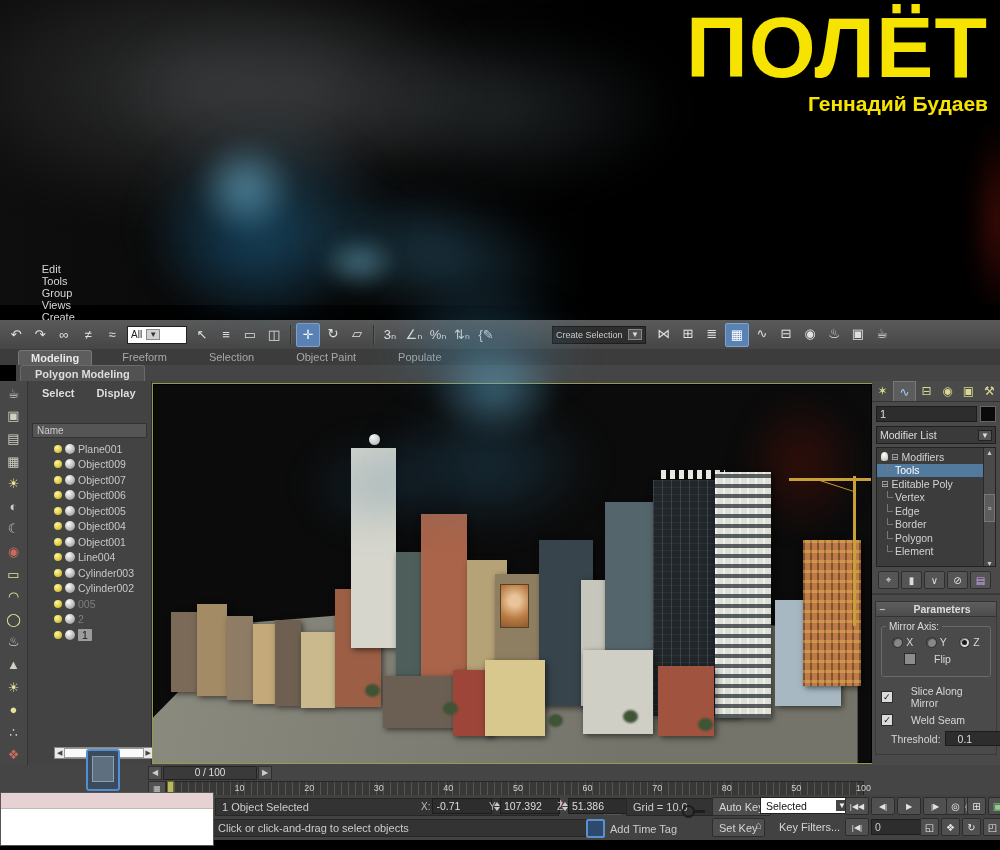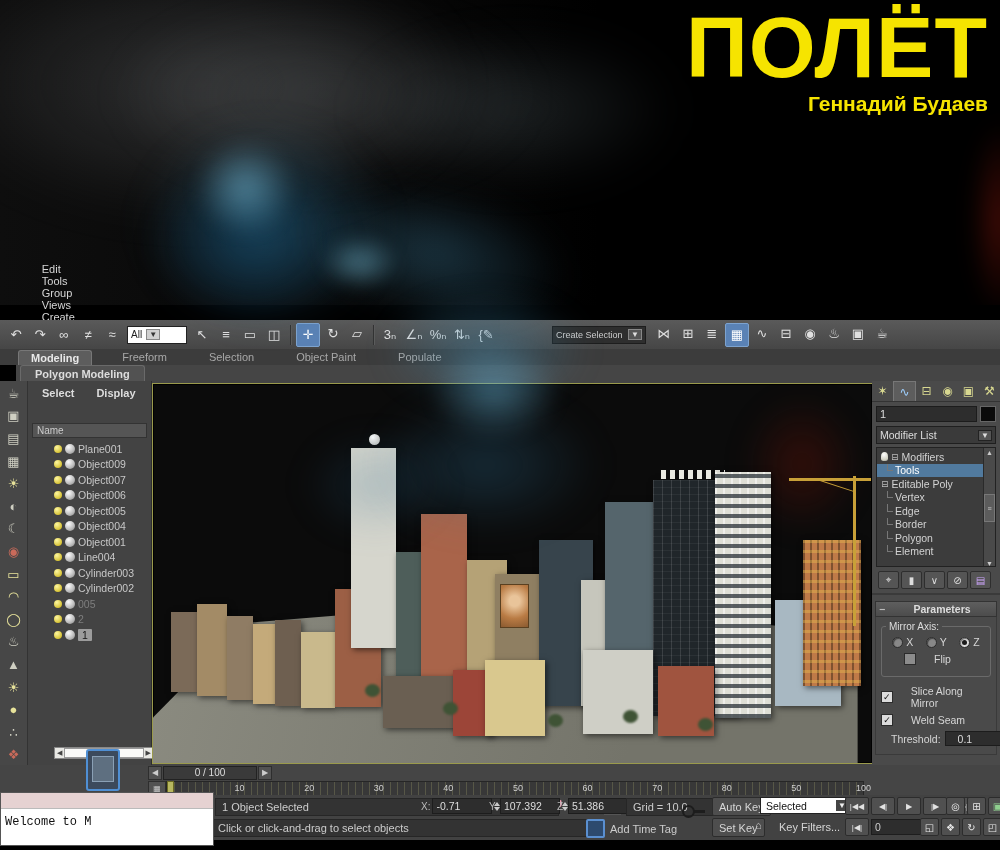--- a/index.html
+++ b/index.html
@@ -744,15 +744,14 @@
 
   <span class="navbtn">◱</span>
       <span class="navbtn">❖</span>
       <span class="navbtn">↻</span>
       <span class="navbtn">◰</span>
     </div>
 </div>
 
 <div id="welcome">
   <div class="whdr"></div>
-  <div class="wbody">Welcome to M</div>
 </div>
 <div id="blackfoot"></div>
 
 </body></html>

